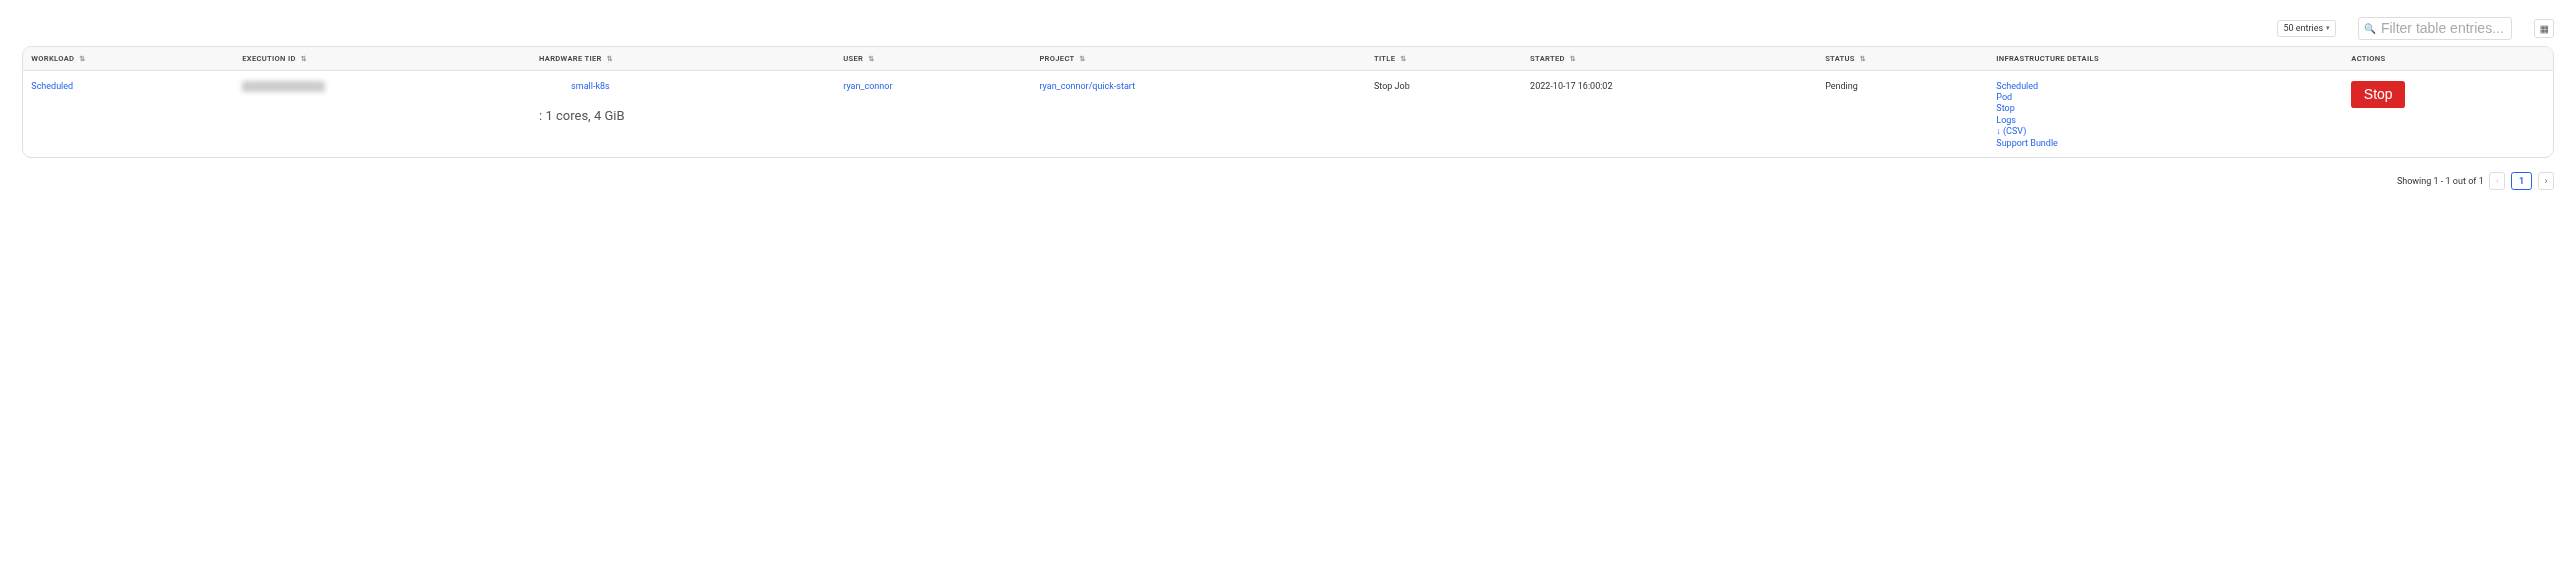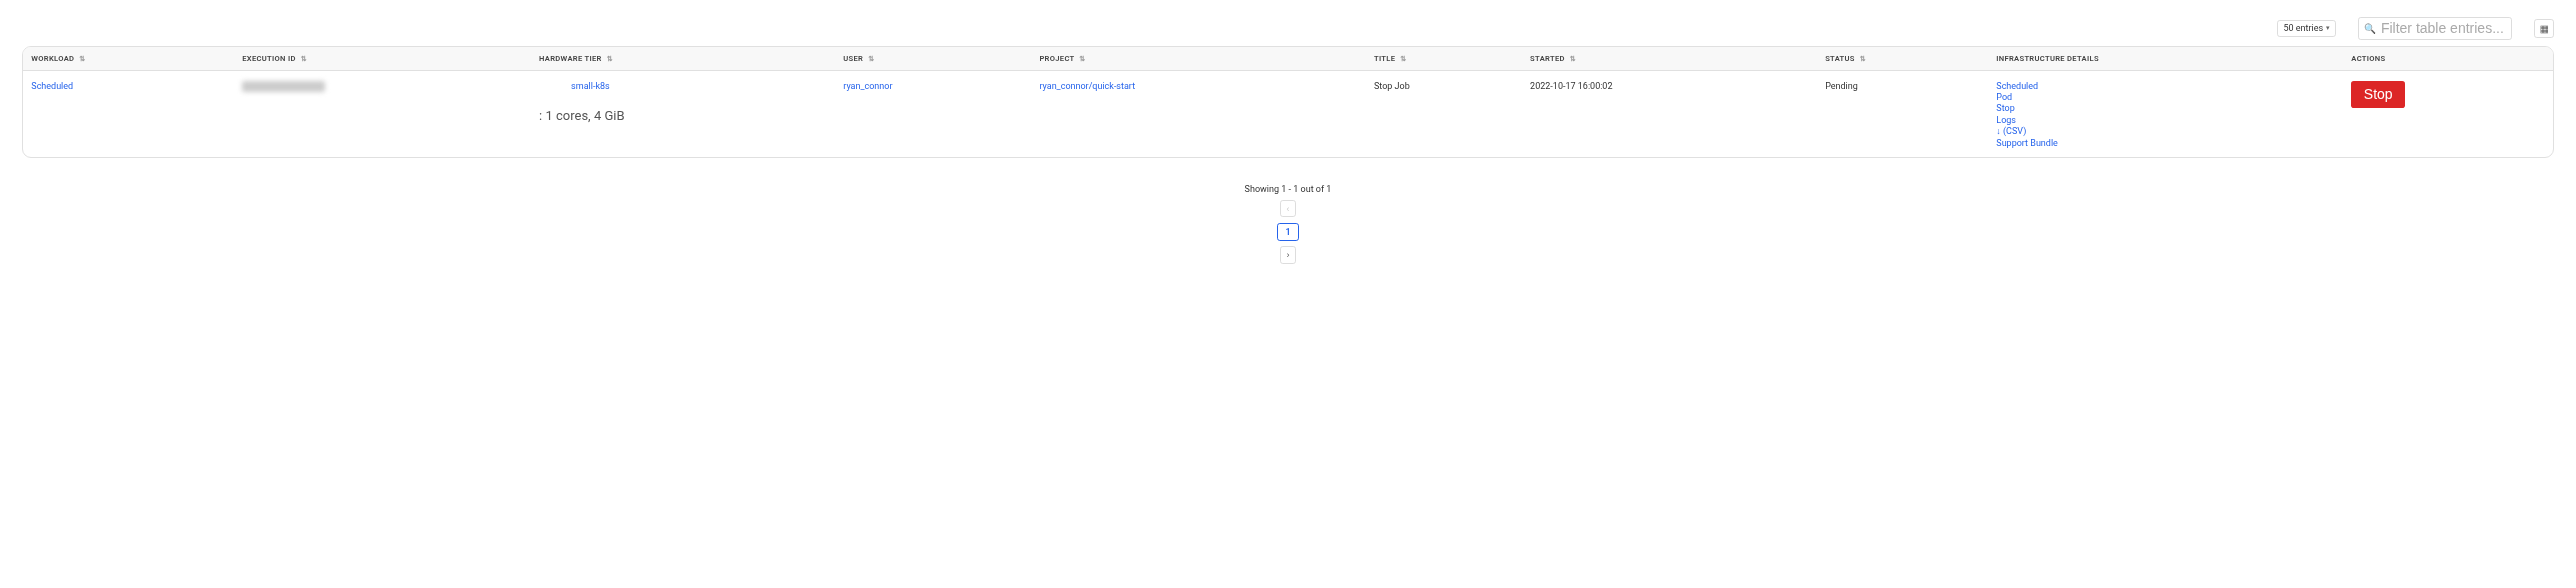--- a/index.html
+++ b/index.html
@@ -159,24 +159,23 @@
       cursor: pointer;
       white-space: nowrap;
     }
 
     
     .pagination-row {
       display: flex;
       justify-content: flex-end;
       align-items: center;
       gap: 5.6px;
-      margin-top: 26px;
-      font-size: 9px;
-      color: #333;
-      flex-direction: column;
+      margin-top: 14px;
+      font-size: 9px;
+      color: #333;
     }
     .pagination-btn {
       border: 0.7px solid #ddd;
       background: #fff;
       border-radius: 2.8px;
       padding: 2.8px 5.6px;
       cursor: pointer;
       font-size: 9px;
       color: #555;
     }

